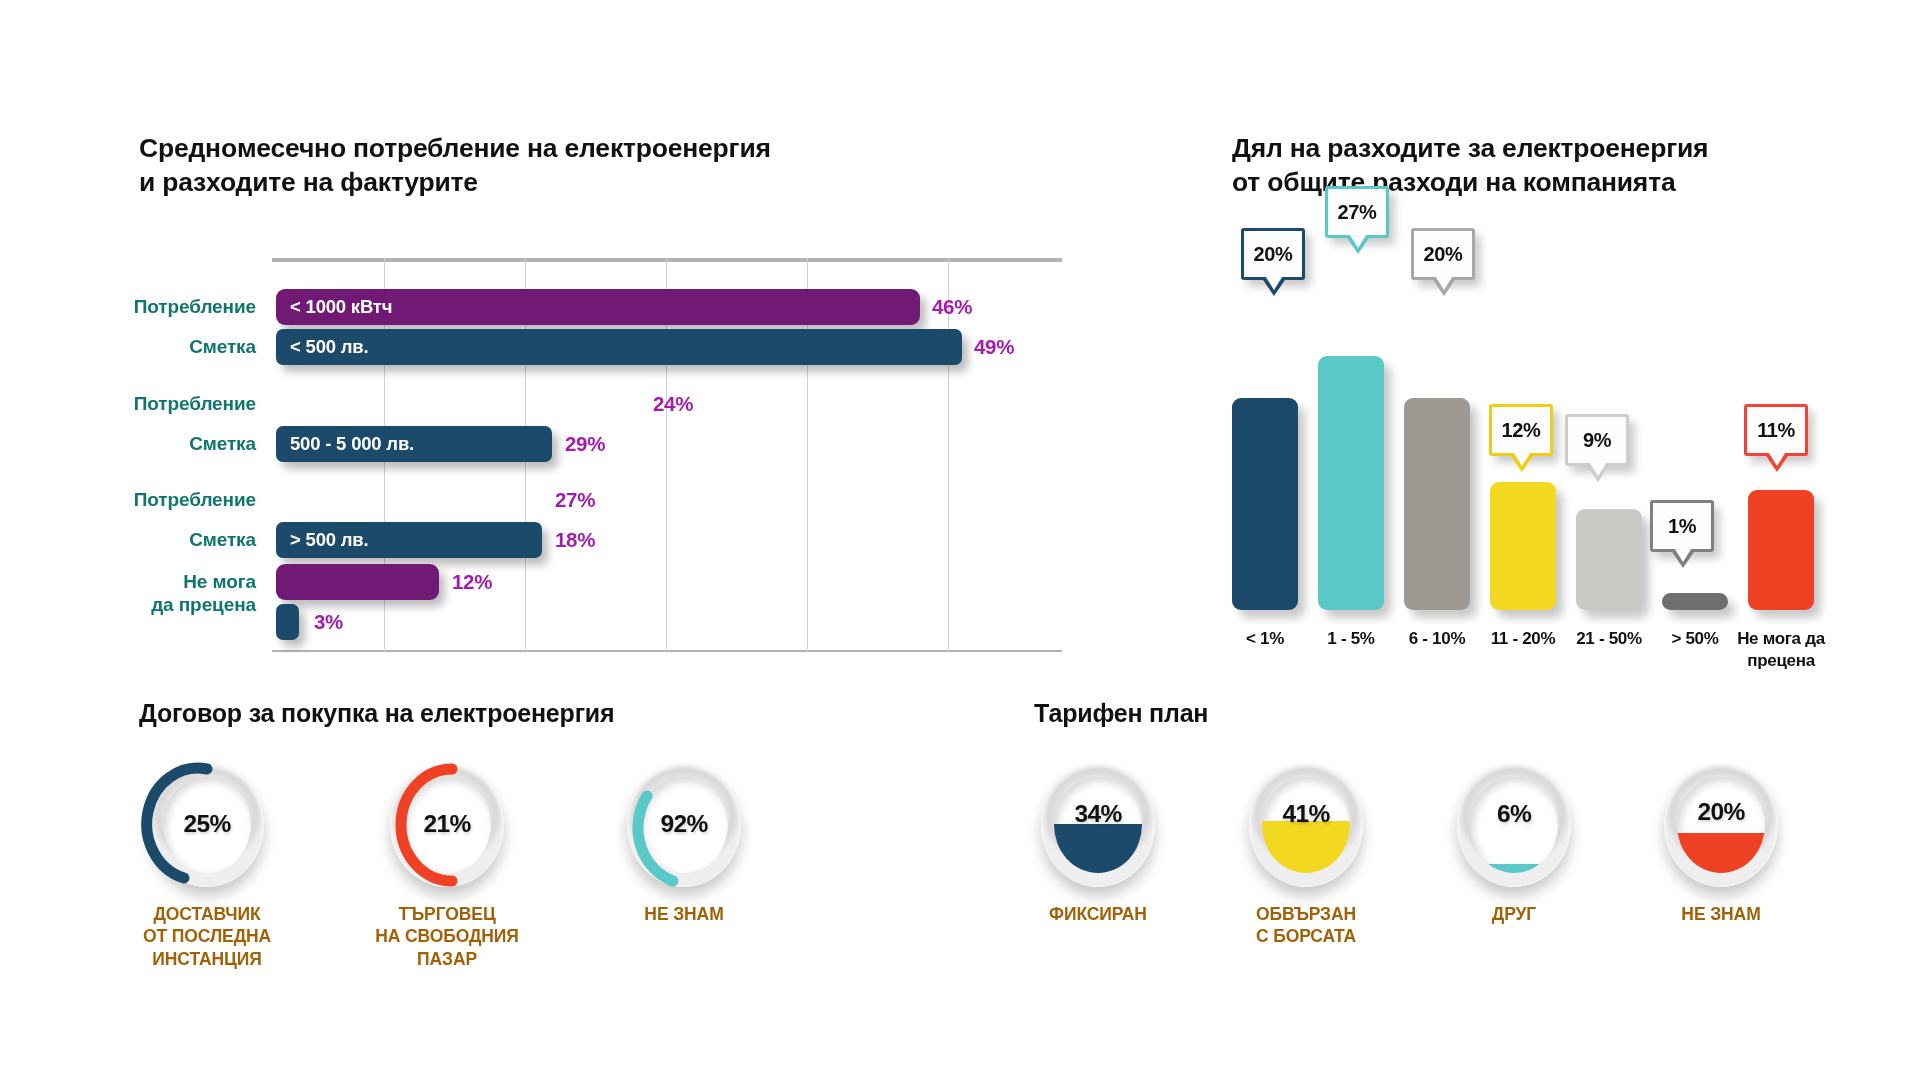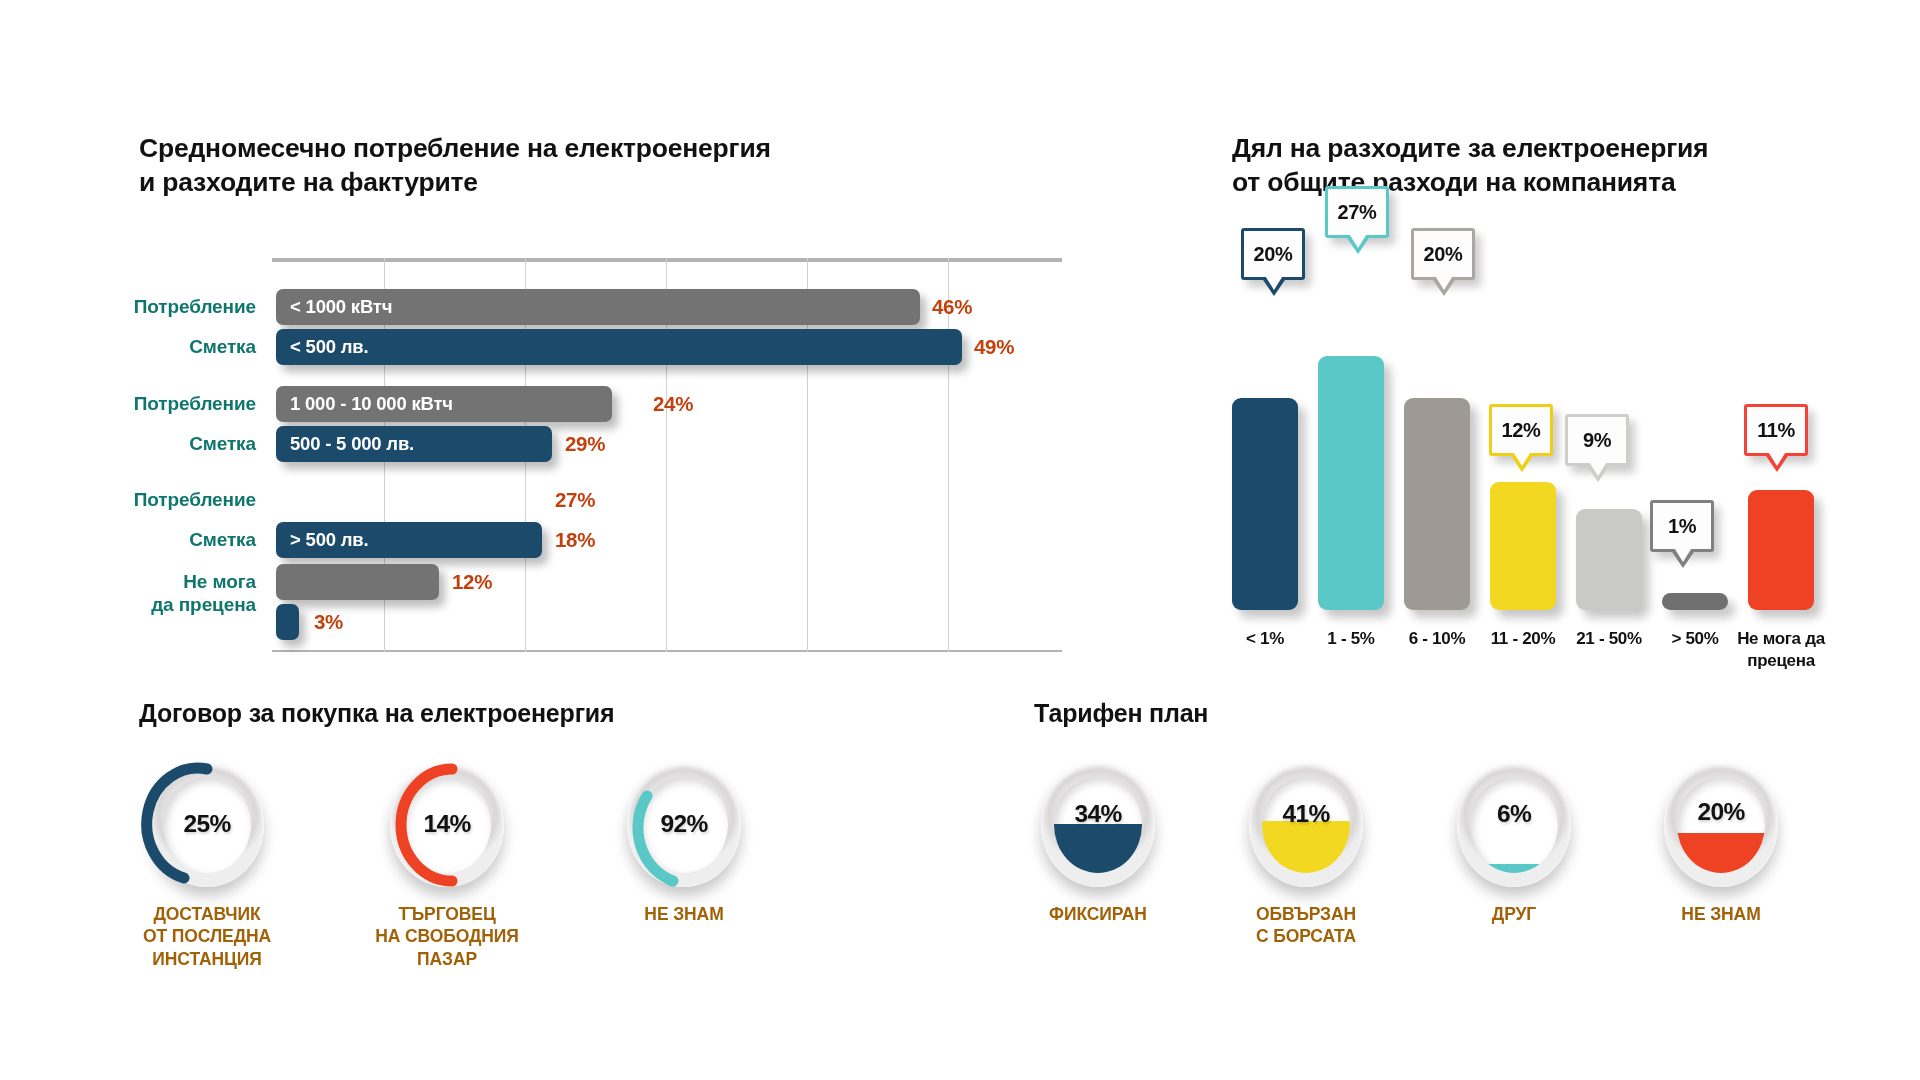--- a/index.html
+++ b/index.html
@@ -19,25 +19,25 @@
   
   #barchart{position:absolute;left:272px;top:258px;width:790px;height:394px;}
   #barchart .gridbox{position:absolute;left:0;top:0;right:0;bottom:0;
      border-top:4px solid #b3b3b3;border-bottom:2px solid #b3b3b3;}
   #barchart .vline{position:absolute;top:0;bottom:0;width:1px;background:#d2d2d2;}
   .bar-row-labels{position:absolute;}
   .rowlabel{position:absolute;text-align:right;font-size:19px;font-weight:bold;
      color:#0f766e;line-height:1.22;letter-spacing:-0.1px;}
   .bar{position:absolute;height:36px;border-radius:7px;
      box-shadow:6px 7px 9px rgba(0,0,0,.26);display:flex;align-items:center;}
-  .bar.red{background:#737373;}
+  .bar.red{background:#701a75;border-radius:9px;}
   .bar.navy{background:#1b4a6b;}
   .bar .blabel{color:#fff;font-size:18.5px;font-weight:bold;padding-left:14px;
      white-space:nowrap;letter-spacing:-0.2px;}
-  .barpct{position:absolute;font-size:20.5px;font-weight:bold;color:#c2410c;
+  .barpct{position:absolute;font-size:20.5px;font-weight:bold;color:#a21caf;
      line-height:36px;letter-spacing:-0.3px;}
 
   
   #colchart{position:absolute;left:1232px;top:300px;width:620px;height:310px;}
   .col{position:absolute;bottom:0;width:66px;border-radius:9px;
      box-shadow:7px 8px 10px rgba(0,0,0,.22);}
   .collabel{position:absolute;text-align:center;font-size:17px;font-weight:bold;
      color:#111;line-height:1.3;width:104px;letter-spacing:-0.3px;}
   .bubble{position:absolute;background:#fdfdfd;border:3px solid #999;
      border-radius:3px;box-shadow:6px 7px 9px rgba(0,0,0,.2);
@@ -105,23 +105,20 @@
   <div class="bar red" style="left:4px;top:31px;width:644px;">
     <span class="blabel">&lt; 1000 кВтч</span>
   </div>
   <div class="barpct" style="left:660px;top:31px;">46%</div>
 
   <div class="bar navy" style="left:4px;top:71px;width:686px;">
     <span class="blabel">&lt; 500 лв.</span>
   </div>
   <div class="barpct" style="left:702px;top:71px;">49%</div>
 
-  <div class="bar red" style="left:4px;top:128px;width:336px;">
-    <span class="blabel">1 000 - 10 000 кВтч</span>
-  </div>
   <div class="barpct" style="left:381px;top:128px;">24%</div>
 
   <div class="bar navy" style="left:4px;top:168px;width:276px;">
     <span class="blabel">500 - 5 000 лв.</span>
   </div>
   <div class="barpct" style="left:293px;top:168px;">29%</div>
 
   <div class="barpct" style="left:283px;top:224px;">27%</div>
 
   <div class="bar navy" style="left:4px;top:264px;width:266px;">
@@ -211,21 +208,21 @@
 ИНСТАНЦИЯ</div>
 </div>
 
 <div class="donut-wrap" style="left:390px;top:763px;">
   <div class="donut">
     <div class="ring"></div>
     <div class="hole"></div>
     <svg viewBox="0 0 114 124">
       <path d="M 62 6 A 51 56 0 0 0 62 118" fill="none" stroke="#EF4123" stroke-width="11" stroke-linecap="round"></path>
     </svg>
-    <div class="pctnum">14%</div>
+    <div class="pctnum">21%</div>
   </div>
   <div class="donut-cap" style="left:-43px;top:140px;white-space:pre-line;">ТЪРГОВЕЦ
 НА СВОБОДНИЯ
 ПАЗАР</div>
 </div>
 
 <div class="donut-wrap" style="left:627px;top:763px;">
   <div class="donut">
     <div class="ring"></div>
     <div class="hole"></div>

